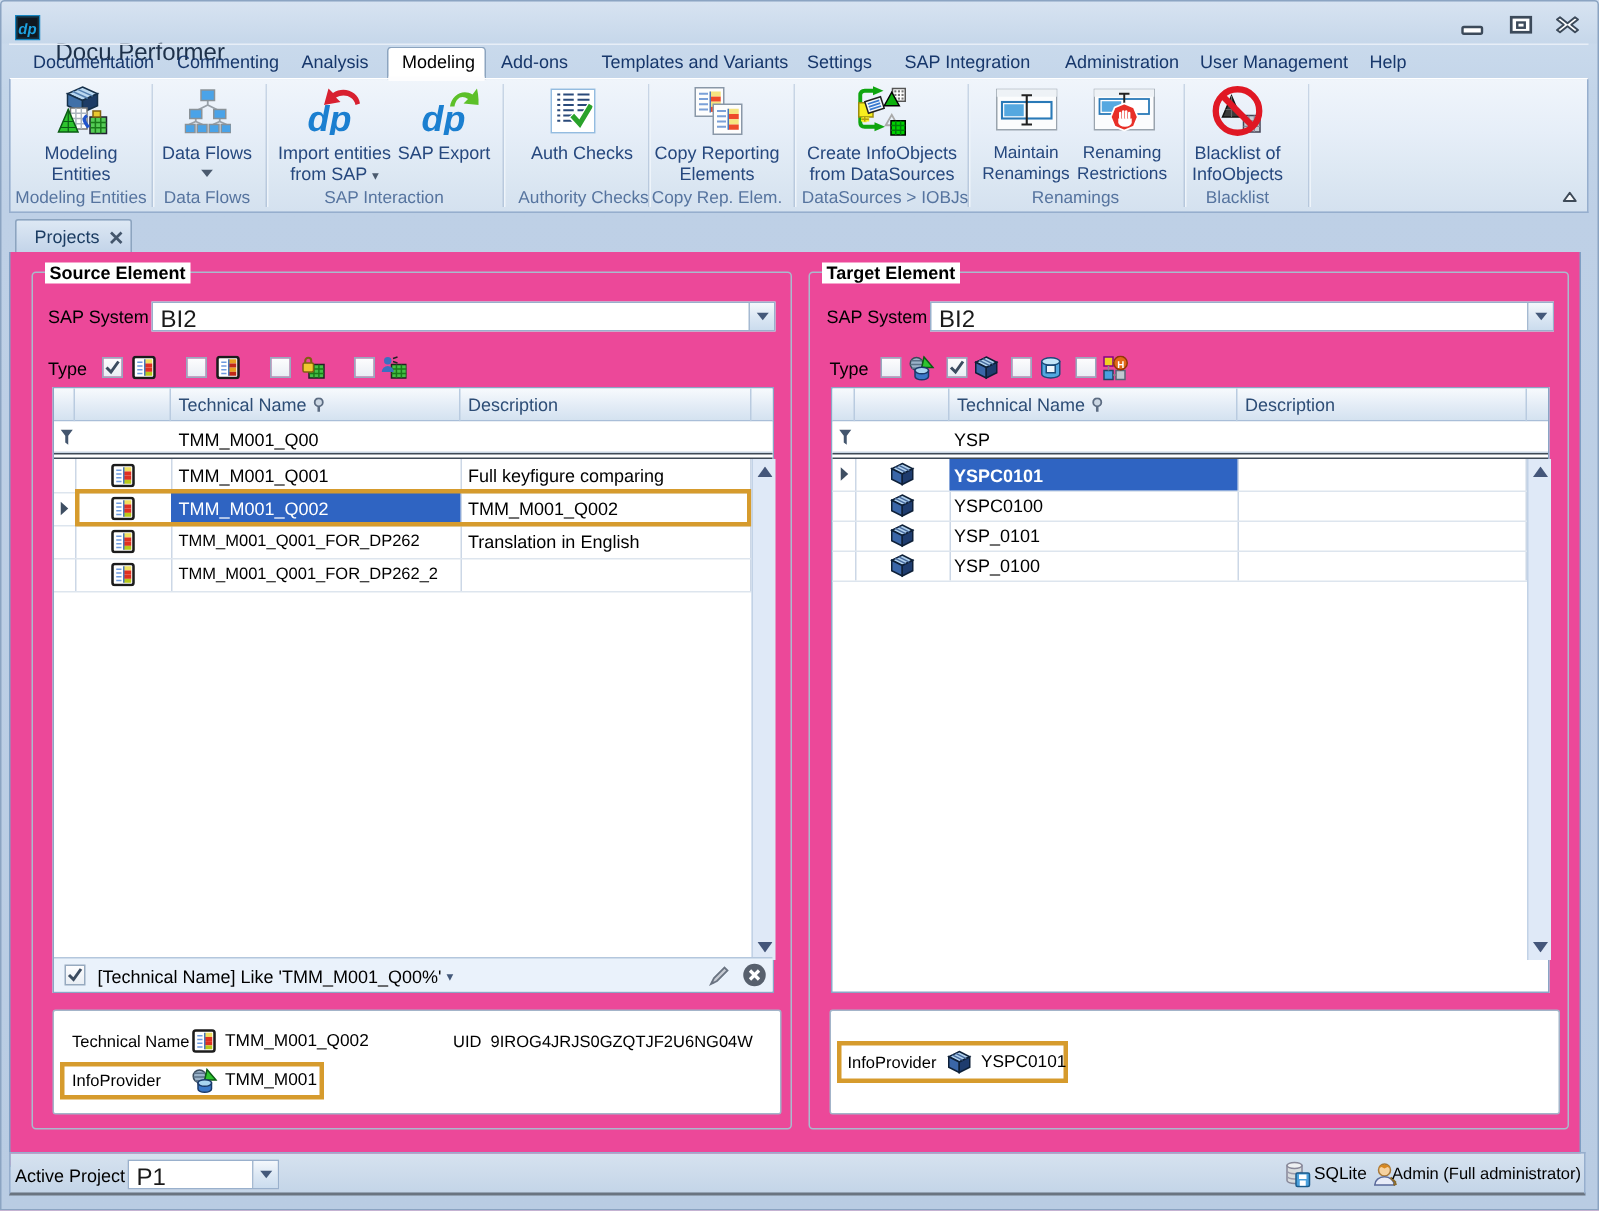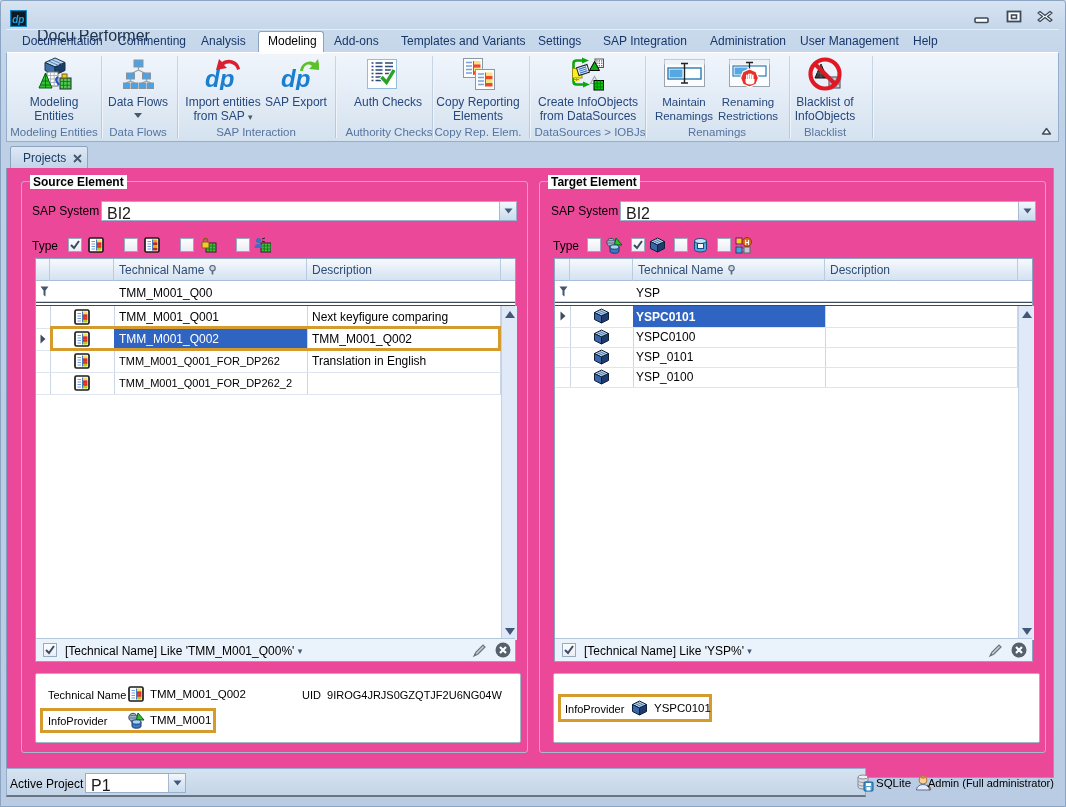--- a/index.html
+++ b/index.html
@@ -57,21 +57,21 @@
 .dline{position:absolute;left:0;right:0;height:4px;border-top:1px solid #3f4a57;border-bottom:1px solid #3f4a57;background:#fff}
 .drow{position:absolute;font-size:12px;color:#000;white-space:nowrap}
 .rowsep{position:absolute;height:1px;background:#dde5ee}
 .scrollcol{position:absolute;background:#dfe9f7;border-left:1px solid #c2d2e6}
 .filterbar{position:absolute;left:0;right:0;bottom:0;height:23px;background:#eaf2fb;border-top:1px solid #b4c7dd}
 .orange{position:absolute;border:3px solid #d69b2d;background:transparent}
 .selcell{position:absolute;background:#2f64c2;color:#fff}
 
 .dpanel{position:absolute;background:#fff;border:1px solid #a3b4c9;border-radius:2px}
 
-#statusbar{position:absolute;left:6px;top:768px;width:860px;height:29px;
+#statusbar{position:absolute;left:6px;top:768px;width:1051px;height:29px;
 background:linear-gradient(#d6e2ef,#c4d5e8);border:1px solid #96aecd;border-bottom:2px solid #6a7480}
 
 #nextbtn{position:absolute;left:816px;top:528px;width:174px;height:23px;border:1px solid #8fa9c8;border-radius:3px;
 background:linear-gradient(#f0f6fb,#dbe8f4 50%,#cfdff0);font-size:12px;text-align:center;line-height:21px}
 </style>
 </head>
 <body>
 <div id="titlebar">
   <svg class="abs" style="left:9px;top:9px" width="17" height="17" viewBox="0 0 17 17">
     <rect x="0.5" y="0.5" width="16" height="16" fill="#101820" stroke="#1785c0"></rect>
@@ -363,21 +363,21 @@
     <div class="abs" style="left:464px;top:47px;width:1px;height:88px;background:#ccd7e6"></div>
     <div class="rowsep" style="left:0;width:465px;top:69px"></div>
     <div class="rowsep" style="left:0;width:465px;top:91px"></div>
     <div class="rowsep" style="left:0;width:465px;top:113px"></div>
     <div class="rowsep" style="left:0;width:465px;top:135px"></div>
     <div class="selcell" style="left:78px;top:69px;width:193px;height:22px"></div>
     <svg class="abs" style="left:4px;top:75px" width="6" height="10" viewBox="0 0 6 10">
         <path d="M0.5 0.5 l5 4.5 -5 4.5 z" fill="#3e4e62"></path>
       </svg>
     <div class="drow" style="left:83px;top:51px">TMM_M001_Q001</div>
-    <div class="drow" style="left:276px;top:51px">Next keyfigure comparing</div>
+    <div class="drow" style="left:276px;top:51px">Full keyfigure comparing</div>
     <div class="drow" style="left:83px;top:73px;color:#fff">TMM_M001_Q002</div>
     <div class="drow" style="left:276px;top:73px">TMM_M001_Q002</div>
     <div class="drow" style="left:83px;top:96px;font-size:11px">TMM_M001_Q001_FOR_DP262</div>
     <div class="drow" style="left:276px;top:95px">Translation in English</div>
     <div class="drow" style="left:83px;top:118px;font-size:11px">TMM_M001_Q001_FOR_DP262_2</div>
     <div class="orange" style="left:14px;top:67px;width:451px;height:25px"></div>
     <svg class="abs" style="left:38px;top:50px" width="16" height="16" viewBox="0 0 16 16">
         <rect x="1" y="1" width="14" height="14" rx="1.5" fill="#fff" stroke="#1c1c1c" stroke-width="1.7"></rect>
         <path d="M3.5 4.5h3.5M3.5 7h3.5M3.5 9.5h3.5M3.5 12h3.5" stroke="#6d9be0" stroke-width="1"></path>
         <rect x="8.5" y="2.5" width="5" height="2.8" fill="#f0e060"></rect>
@@ -570,34 +570,20 @@
         <path d="M3.8 3.3 L10.8 6.8 M6.2 2.2 L13.2 5.7" stroke="#47699c" stroke-width="0.9"></path>
       </svg>
     <div class="scrollcol" style="left:463px;top:47px;width:16px;height:334px">
       <svg class="abs" style="left:3px;top:5px" width="10" height="7" viewBox="0 0 10 7">
           <path d="M5 0 L10 7 L0 7 Z" fill="#44567a"></path>
         </svg>
       <svg class="abs" style="left:3px;bottom:5px" width="10" height="7" viewBox="0 0 10 7">
           <path d="M5 7 L10 0 L0 0 Z" fill="#44567a"></path>
         </svg>
     </div>
-    <div class="filterbar">
-      <div class="cb" style="left:7px;top:4px"><svg width="12" height="12" viewBox="0 0 12 12">
-            <path d="M2 6 L5 9 L10 2" stroke="#3c4c60" stroke-width="2" fill="none"></path>
-          </svg></div>
-      <div class="drow" style="left:29px;top:5px">[Technical Name] Like 'YSP%' <span style="font-size:9px;color:#44597a;vertical-align:1px">▾</span></div>
-      <svg class="abs" style="left:433px;top:4px" width="15" height="15" viewBox="0 0 15 15">
-          <path d="M2 13 L4 9 L11 2 L13 4 L6 11 Z" fill="#c8ccd4" stroke="#6a7482" stroke-width="1.2"></path>
-          <path d="M2 13 L4.5 12.3 L2.8 10.6 Z" fill="#6a7482"></path>
-        </svg>
-      <svg class="abs" style="left:456px;top:3px" width="16" height="16" viewBox="0 0 16 16">
-          <circle cx="8" cy="8" r="7.5" fill="#57606d"></circle>
-          <path d="M5 5 L11 11 M11 5 L5 11" stroke="#fff" stroke-width="2.2"></path>
-        </svg>
-    </div>
   </div>
 
   <div class="dpanel" style="left:546px;top:505px;width:487px;height:70px">
     <div class="orange" style="left:4px;top:20px;width:154px;height:28px"></div>
     <div class="lbl" style="left:11px;top:29px;font-size:11px">InfoProvider</div>
     <svg class="abs" style="left:77px;top:26px" width="17" height="16" viewBox="0 0 17 16">
       <path d="M8.5 1 L15.5 4.5 L8.5 8 L1.5 4.5 Z" fill="#b0d0ec" stroke="#0e2038"></path>
       <path d="M1.5 4.5 L8.5 8 L8.5 15 L1.5 11.5 Z" fill="#3a66a8" stroke="#0e2038"></path>
       <path d="M8.5 8 L15.5 4.5 L15.5 11.5 L8.5 15 Z" fill="#1e3c6e" stroke="#0e2038"></path>
       <path d="M3.8 3.3 L10.8 6.8 M6.2 2.2 L13.2 5.7" stroke="#47699c" stroke-width="0.9"></path>

